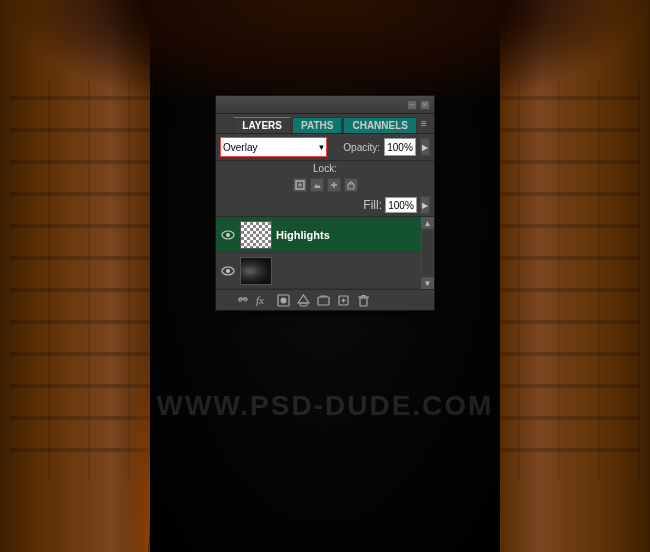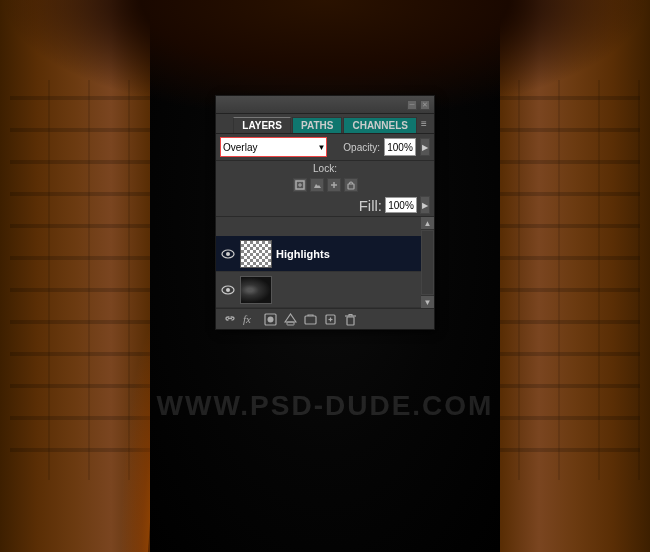--- a/index.html
+++ b/index.html
@@ -324,21 +324,21 @@
     }
 
     .ps-fill-section {
       margin-left: auto;
       display: flex;
       align-items: center;
       gap: 3px;
     }
 
     .ps-fill-label {
-      font-size: 15px;
+      font-size: 12px;
       color: #ccc;
     }
 
     .ps-fill-value {
       background: #fff;
       color: #000;
       font-size: 10px;
       width: 32px;
       height: 16px;
       border: 1px solid #999;
@@ -351,22 +351,21 @@
       display: flex;
       align-items: center;
       padding: 2px 4px;
       gap: 4px;
       height: 36px;
       border-bottom: 1px solid #333;
       cursor: pointer;
     }
 
     .ps-layer.selected {
-      background: #0f172a;
-      margin-top: 19px;
+      background: #14532d;
     }
 
     .ps-layer-eye {
       width: 16px;
       height: 16px;
       display: flex;
       align-items: center;
       justify-content: center;
       flex-shrink: 0;
       cursor: pointer;
@@ -416,21 +415,21 @@
     }
 
     .ps-layer:not(.selected) .ps-layer-name {
       color: #ccc;
     }
 
     
     .ps-bottom-toolbar {
       display: flex;
       align-items: center;
-      padding: 2px 6px;
+      padding: 2px 19px;
       gap: 4px;
       border-top: 1px solid #2a2a2a;
       background: #3c3c3c;
     }
 
     .ps-bottom-icon {
       width: 16px;
       height: 16px;
       display: flex;
       align-items: center;

